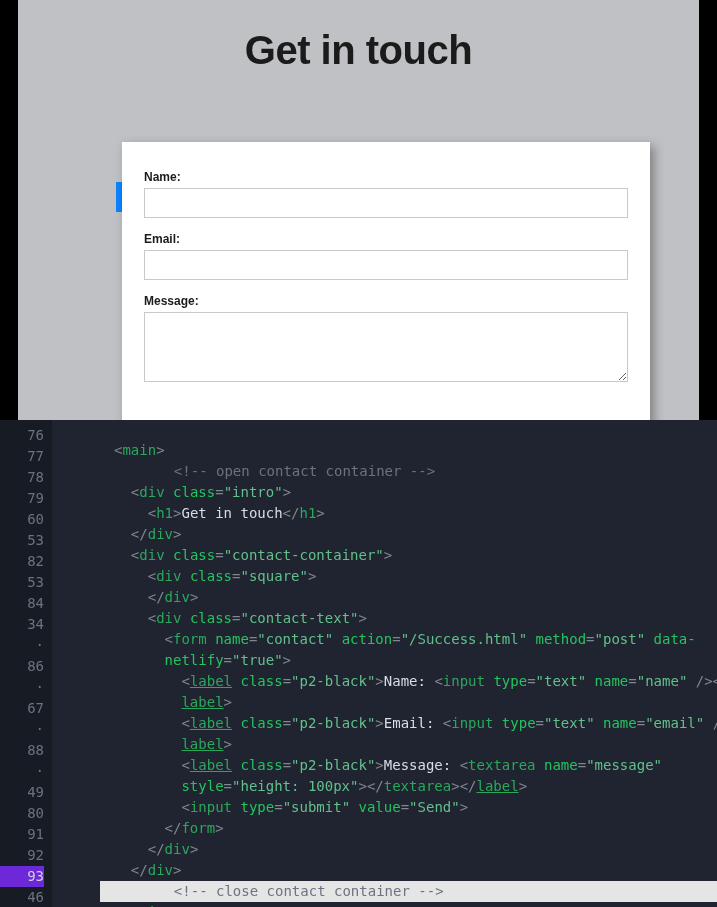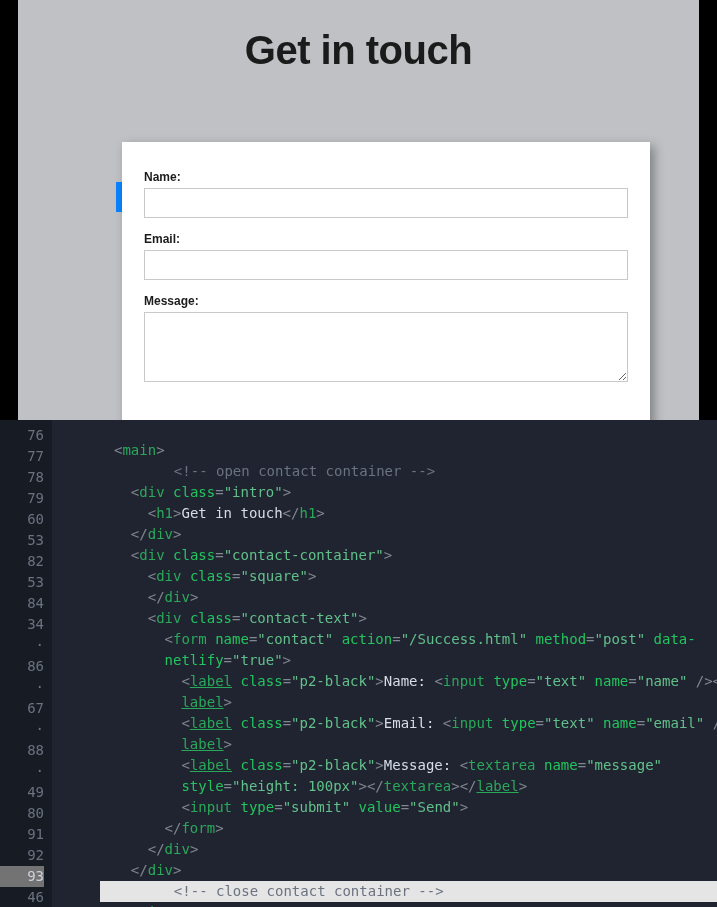--- a/index.html
+++ b/index.html
@@ -86,21 +86,21 @@
   .gutter {
     width: 52px;
     background: #171b24;
     color: #6b7280;
     text-align: right;
     padding: 5px 8px 0 0;
     user-select: none;
     flex-shrink: 0;
   }
   .gutter .ln { height: 21px; }
-  .gutter .highlight { background: #737373; color: #cfd3dc; }
+  .gutter .highlight { background: #6d28d9; color: #cfd3dc; }
   .code {
     flex: 1;
     padding: 20px 0 0 0;
     color: #cfd3dc;
     white-space: pre;
     position: relative;
   }
   .code .row { height: 21px; padding-left: 14px; position: relative; }
   .code .row.hl { background: #e5e5e5; }
   

